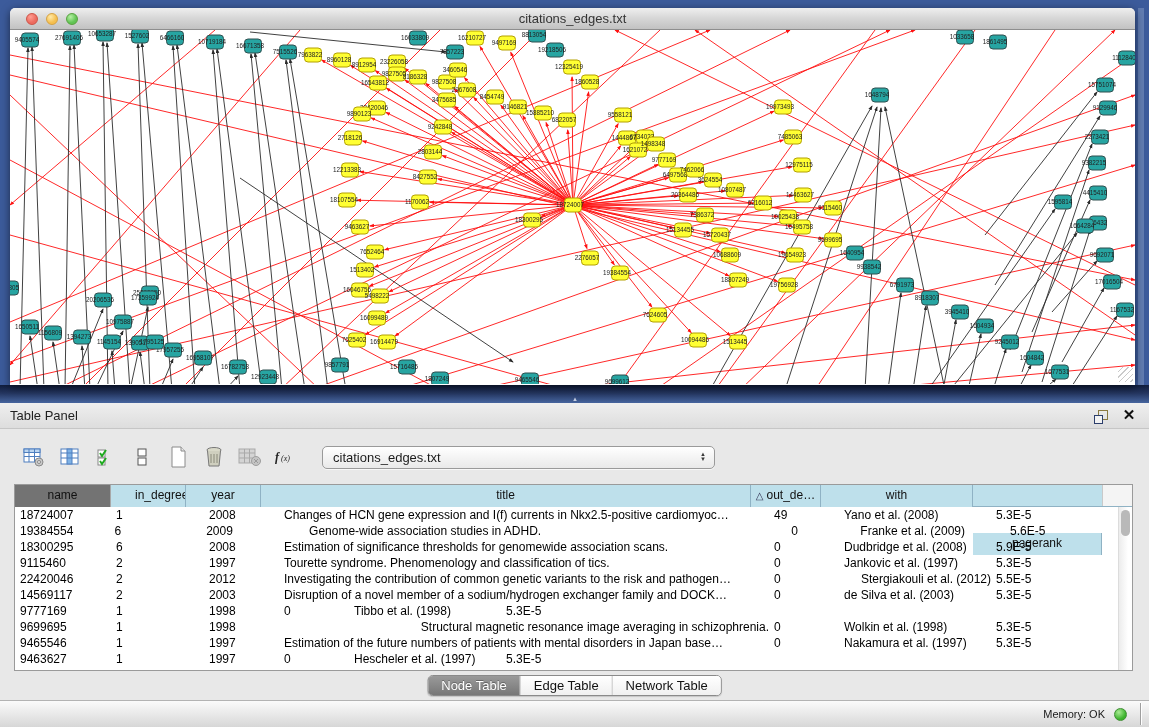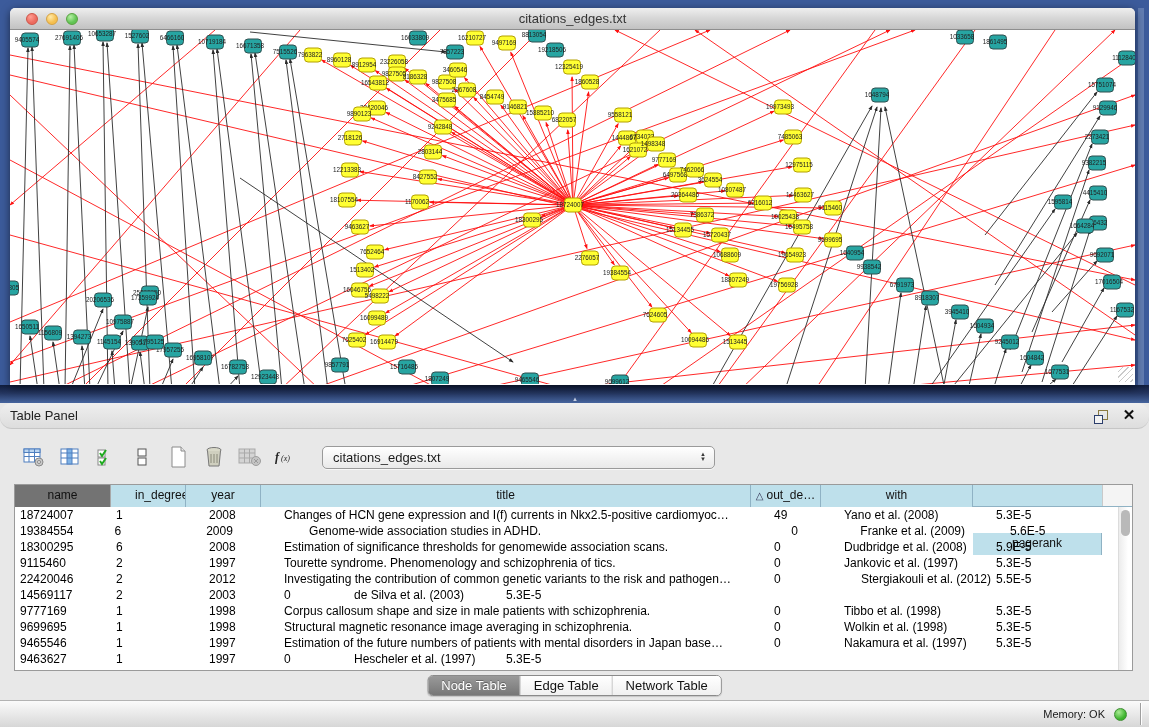--- a/index.html
+++ b/index.html
@@ -28,21 +28,21 @@
     font-size:13px; color:#343434; }
   .canvas { position:relative; width:100%; height:354px; background:#ffffff; overflow:hidden; }
   .canvas svg { display:block; width:100%; height:100%; }
   .grip { position:absolute; right:2px; bottom:2px; width:15px; height:15px;
     background:repeating-linear-gradient(135deg, transparent 0 3px, #bdbdbd 3px 4px); opacity:.8; }
 
   
   .table-panel { position:absolute; left:0; top:403px; width:1149px; height:297px; background:#e8e8e8; }
   .panel-header { position:relative; height:26px; line-height:26px;
     background:linear-gradient(#efefef,#dddddd); border-bottom:1px solid #c6c6c6;
-    font-size:13px; color:#1f1f1f; padding-left:10px;border-radius:12px; }
+    font-size:13px; color:#1f1f1f; padding-left:10px; }
   .float-btn { position:absolute; right:40px; top:5px; width:16px; height:16px; cursor:default; }
   .close-btn { position:absolute; right:12px; top:4px; width:16px; height:16px; font-size:15px; font-weight:bold; color:#111; line-height:16px; text-align:center; }
 
   .panel-body { position:relative; height:271px; }
   .toolbar { position:absolute; left:20px; top:16px; display:flex; align-items:center; gap:9px; }
   .tool-btn { width:27px; height:24px; display:flex; align-items:center; justify-content:center; }
   .table-select { margin-left:14px; width:393px; height:23px; border:1px solid #9a9a9a; border-radius:5px;
     background:linear-gradient(#ffffff,#e9e9e9); display:flex; align-items:center; padding:0 8px 0 10px;
     font-size:13px; color:#1c1c1c; box-shadow:0 1px 0 rgba(255,255,255,.7); }
   .table-select .val { flex:1; }
@@ -629,56 +629,56 @@
               <div class="td" style="width: 75px;">2008</div>
               <div class="td" style="width: 490px;">Estimation of significance thresholds for genomewide association scans.</div>
               <div class="td" style="width: 70px;">0</div>
               <div class="td" style="width: 152px;">Dudbridge et al. (2008)</div>
               <div class="td" style="width: 129px;">5.9E-5</div>
             </div>
             <div class="trow">
               <div class="td" style="width: 96px;">9115460</div>
               <div class="td" style="width: 93px;">2</div>
               <div class="td" style="width: 75px;">1997</div>
-              <div class="td" style="width: 490px;">Tourette syndrome. Phenomenology and schizophrenia of tics.</div>
+              <div class="td" style="width: 490px;">Tourette syndrome. Phenomenology and classification of tics.</div>
               <div class="td" style="width: 70px;">0</div>
               <div class="td" style="width: 152px;">Jankovic et al. (1997)</div>
               <div class="td" style="width: 129px;">5.3E-5</div>
             </div>
             <div class="trow">
               <div class="td" style="width: 96px;">22420046</div>
               <div class="td" style="width: 93px;">2</div>
               <div class="td" style="width: 75px;">2012</div>
               <div class="td" style="width: 490px;">Investigating the contribution of common genetic variants to the risk and pathogen…</div>
               <div class="td" style="width: 70px;">0</div>
               <div class="td" style="width: 152px; text-align: right;">Stergiakouli et al. (2012)</div>
               <div class="td" style="width: 129px;">5.5E-5</div>
             </div>
             <div class="trow">
               <div class="td" style="width: 96px;">14569117</div>
               <div class="td" style="width: 93px;">2</div>
               <div class="td" style="width: 75px;">2003</div>
+              <div class="td" style="width: 490px;">Disruption of a novel member of a sodium/hydrogen exchanger family and DOCK…</div>
               <div class="td" style="width: 70px;">0</div>
               <div class="td" style="width: 152px;">de Silva et al. (2003)</div>
               <div class="td" style="width: 129px;">5.3E-5</div>
             </div>
             <div class="trow">
               <div class="td" style="width: 96px;">9777169</div>
               <div class="td" style="width: 93px;">1</div>
               <div class="td" style="width: 75px;">1998</div>
-              <div class="td" style="width: 490px;">Corpus callosum shape and size in male patients with schizophrenia.</div>
               <div class="td" style="width: 70px;">0</div>
               <div class="td" style="width: 152px;">Tibbo et al. (1998)</div>
               <div class="td" style="width: 129px;">5.3E-5</div>
             </div>
             <div class="trow">
               <div class="td" style="width: 96px;">9699695</div>
               <div class="td" style="width: 93px;">1</div>
               <div class="td" style="width: 75px;">1998</div>
-              <div class="td" style="width: 490px;">Structural magnetic resonance image averaging in schizophrenia.</div>
+              <div class="td" style="width: 490px; text-align: right;">Structural magnetic resonance image averaging in schizophrenia.</div>
               <div class="td" style="width: 70px;">0</div>
               <div class="td" style="width: 152px;">Wolkin et al. (1998)</div>
               <div class="td" style="width: 129px;">5.3E-5</div>
             </div>
             <div class="trow">
               <div class="td" style="width: 96px;">9465546</div>
               <div class="td" style="width: 93px;">1</div>
               <div class="td" style="width: 75px;">1997</div>
               <div class="td" style="width: 490px;">Estimation of the future numbers of patients with mental disorders in Japan base…</div>
               <div class="td" style="width: 70px;">0</div>

